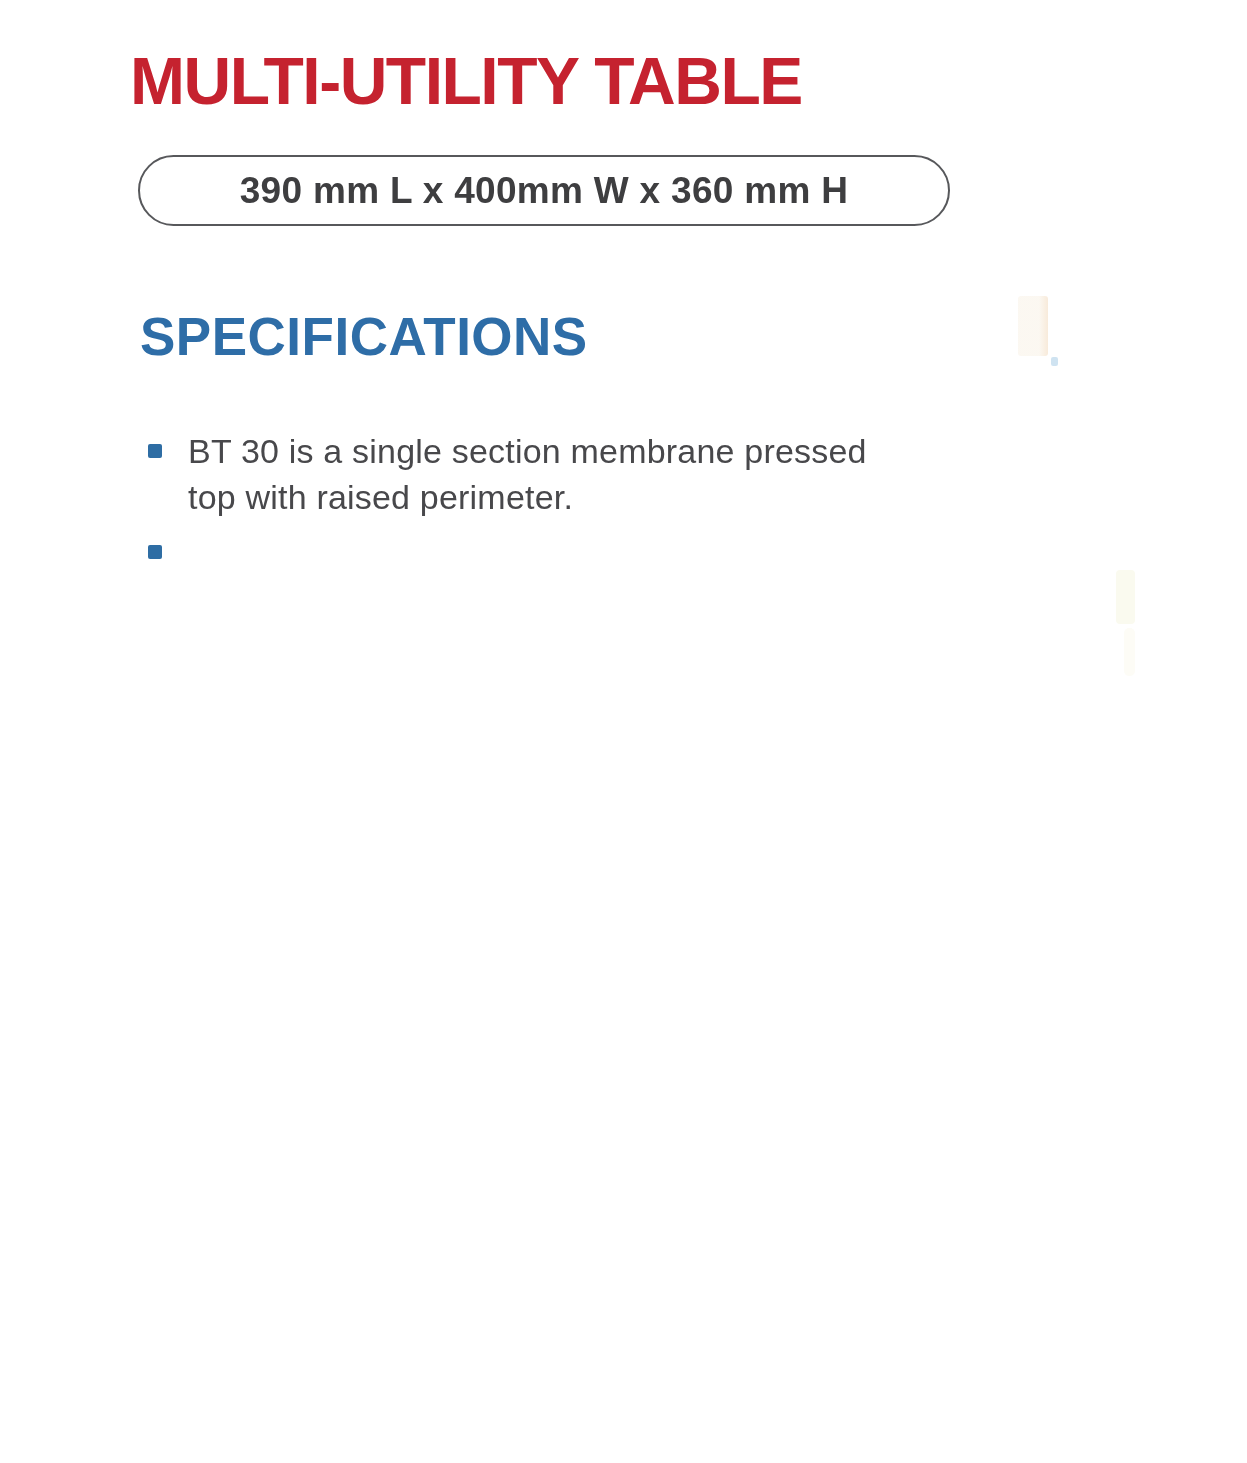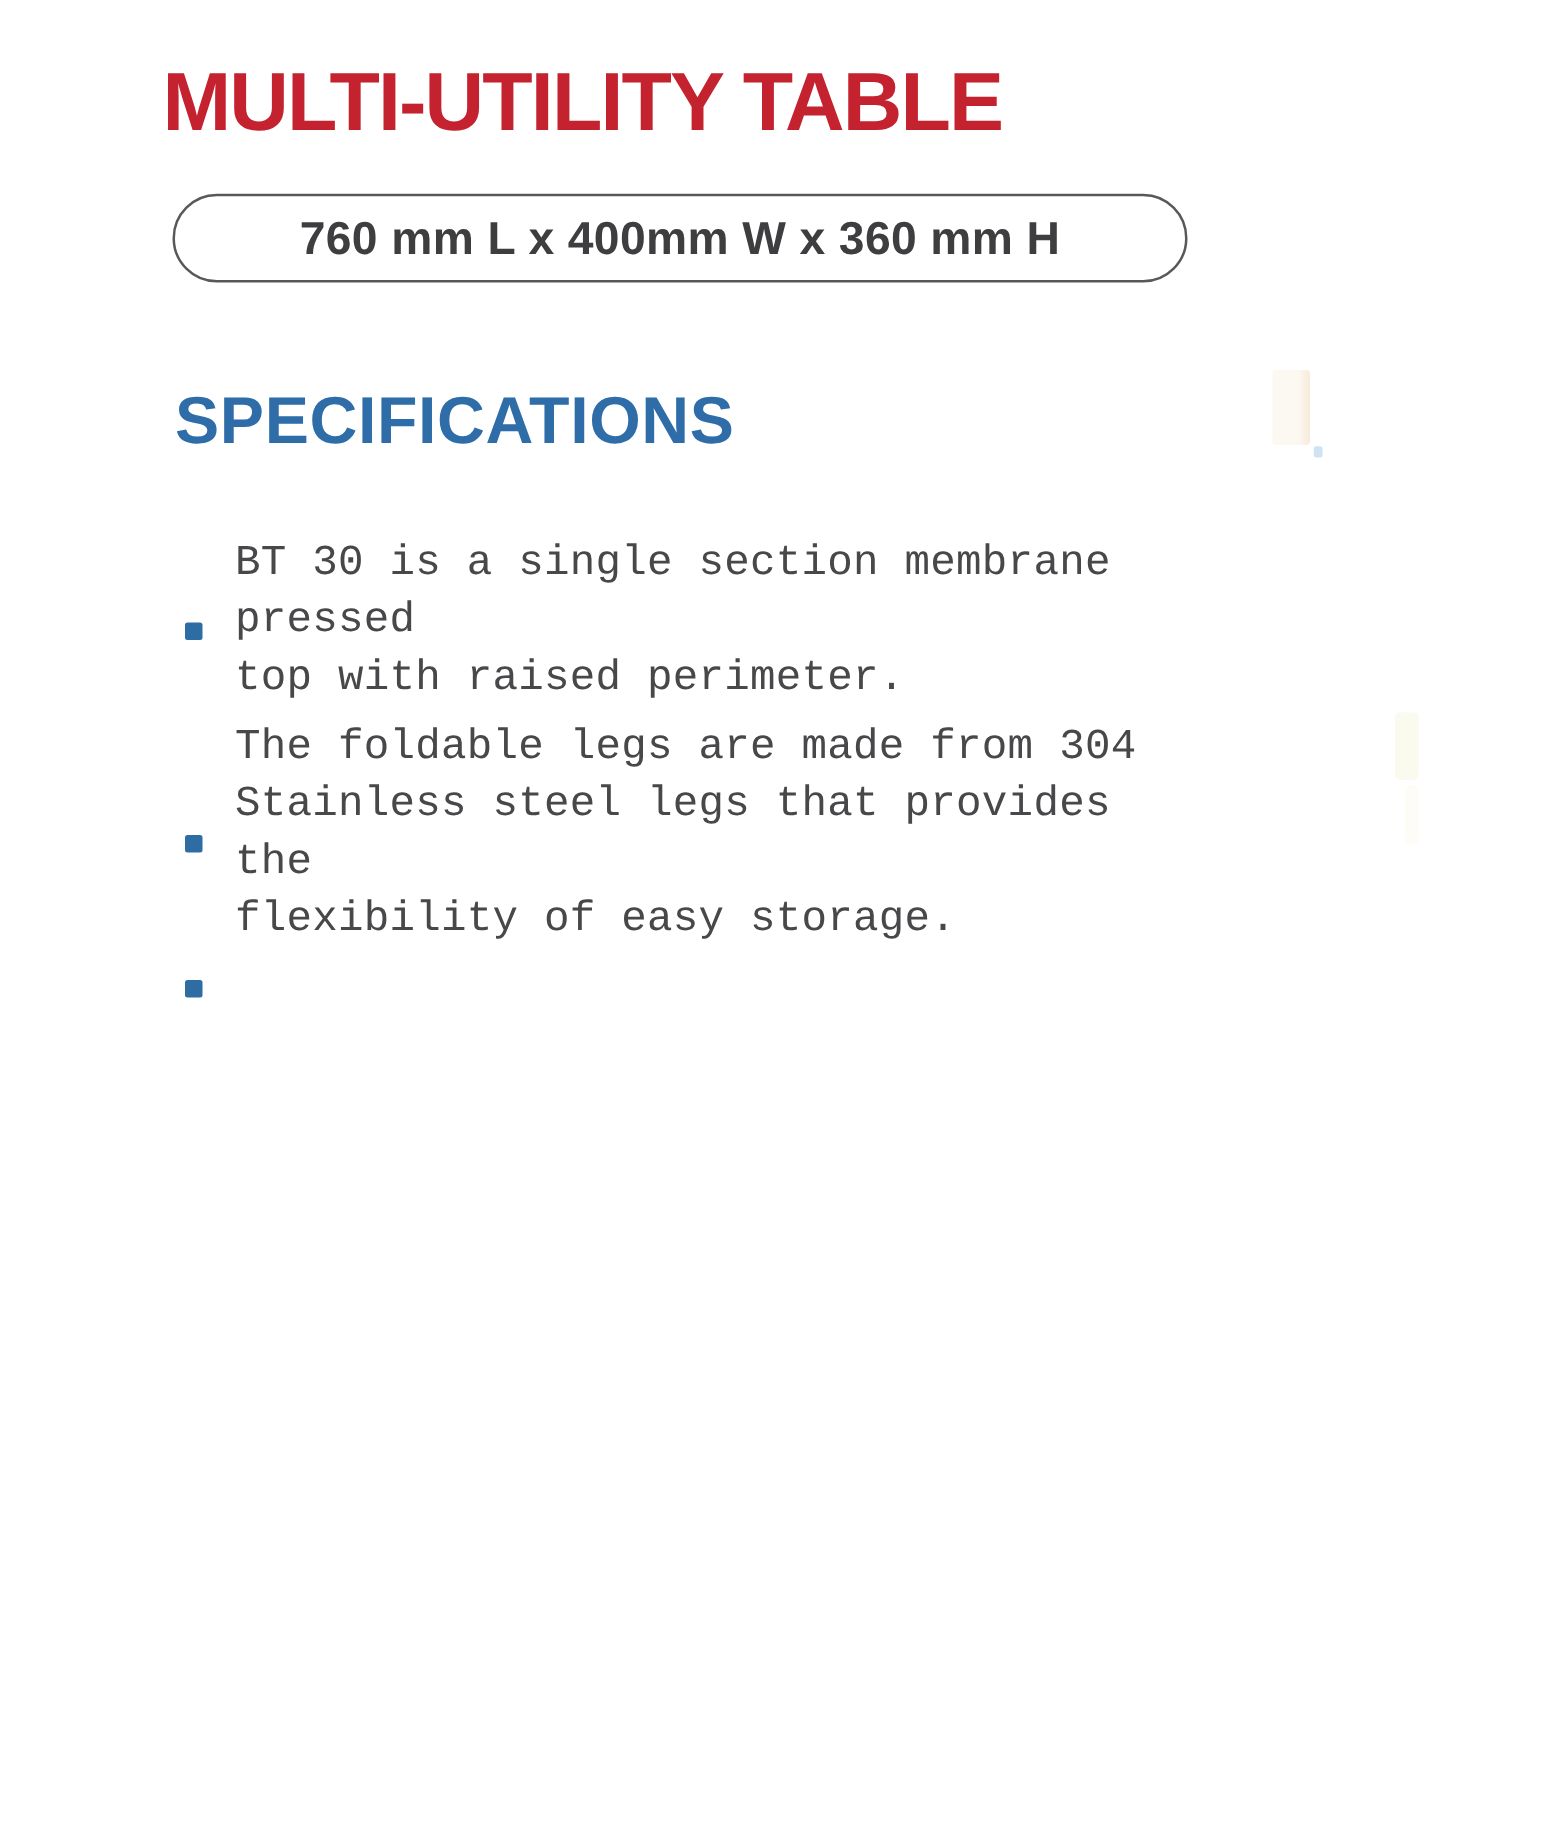--- a/index.html
+++ b/index.html
@@ -67,23 +67,22 @@
 
   
   .spec-list {
     position: absolute;
     left: 148px;
     top: 428px;
     width: 800px;
   }
   .spec-item {
     display: flex;
-    align-items: center;
+    align-items: flex-start;
     margin-bottom: 9px;
-    font-family: Liberation Mono, monospace;
   }
   .bullet-square {
     flex: 0 0 auto;
     width: 14px;
     height: 14px;
     margin-top: 16px;
     margin-right: 26px;
     background: #2E6DA4;
     border-radius: 2px;
   }
@@ -137,39 +136,33 @@
   }
 </style>
 </head>
 <body>
 
 <div class="canvas">
 
   <div class="page-title">MULTI-UTILITY TABLE</div>
 
   <div class="dimensions-pill">
-    <span class="dimensions-pill-label">760 mm L x 400mm W x 360 mm H</span>
+    <span class="dimensions-pill-label">390 mm L x 400mm W x 360 mm H</span>
   </div>
 
   <div class="section-heading">SPECIFICATIONS</div>
 
   <div class="spec-list">
 
     <div class="spec-item">
       <span class="bullet-square"></span>
       <span class="spec-text">BT 30 is a single section membrane pressed
 top with raised perimeter.</span>
     </div>
 
-    <div class="spec-item">
-      <span class="bullet-square"></span>
-      <span class="spec-text">The foldable legs are made from 304
-Stainless steel legs that provides the
-flexibility of easy storage.</span>
-    </div>
 
     <div class="spec-item">
       <span class="bullet-square"></span>
     </div>
 
   </div>
 
   <div class="artifact artifact-top"></div>
   <div class="artifact artifact-top-speck"></div>
   <div class="artifact artifact-bottom"></div>

